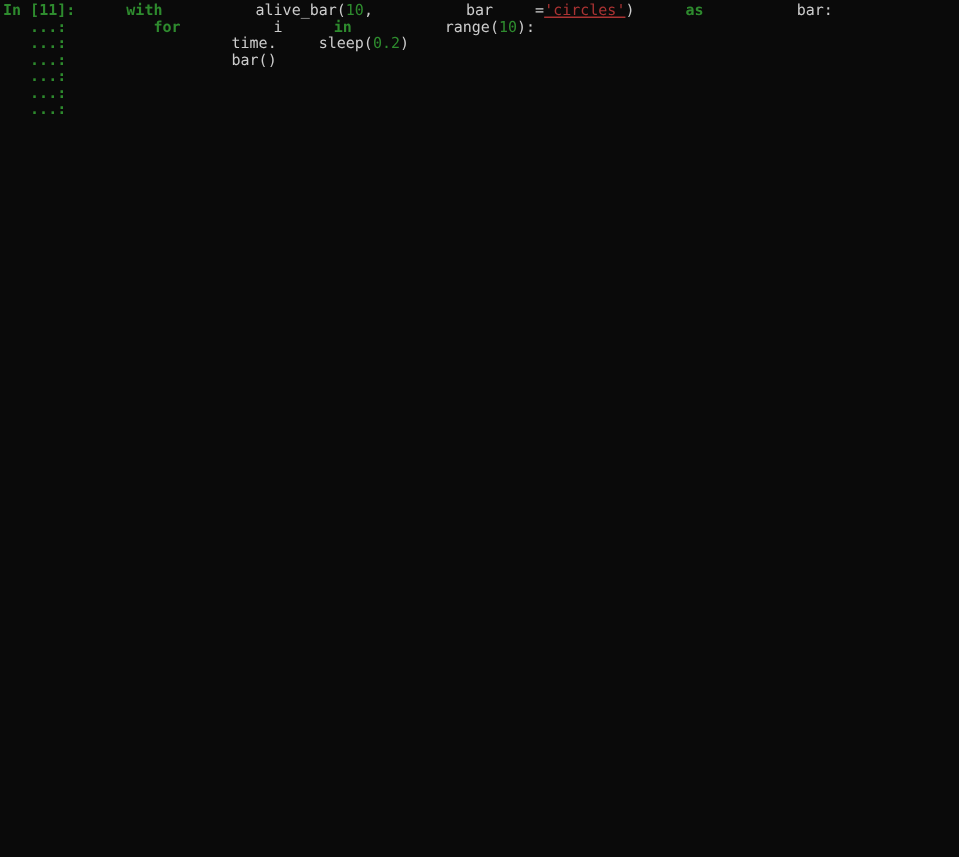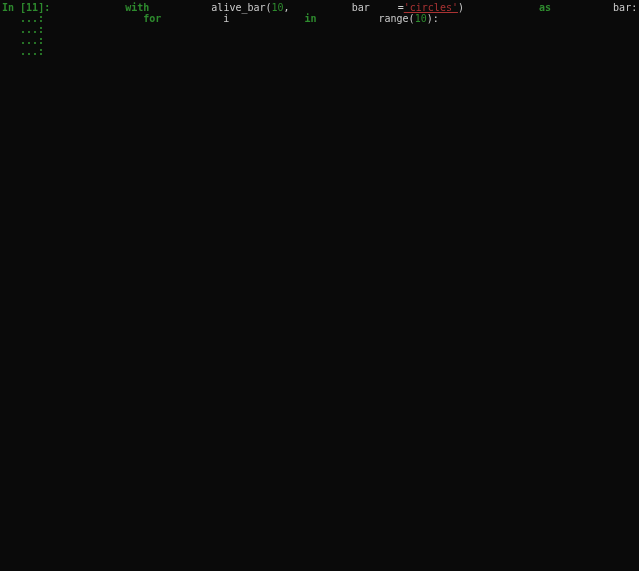--- a/index.html
+++ b/index.html
@@ -30,21 +30,20 @@
       color: #2e8b2e;
       font-weight: bold;
     }
     .prompt-cont {
       color: #2e8b2e;
       font-weight: bold;
     }
     .keyword {
       color: #2e8b2e;
       font-weight: bold;
-      margin-left: 41px;
     }
     .ident {
       color: #cccccc;
       margin-left: 28px;
     }
     .paren {
       color: #cccccc;
     }
     .number {
       color: #2e8b2e;
@@ -63,16 +62,18 @@
     .comma {
       color: #cccccc;
     }
   </style>
 </head>
 <body>
 
 <div>
   <span class="line"><span class="prompt-in">In </span><span class="prompt-in">[</span><span class="prompt-num">11</span><span class="prompt-in">]:</span><span class="ident"> </span><span class="keyword">with</span><span class="ident"> </span><span class="ident">alive_bar</span><span class="paren">(</span><span class="number">10</span><span class="comma">,</span><span class="ident"> </span><span class="ident">bar</span><span class="ident">=</span><span class="string">'circles'</span><span class="paren">)</span><span class="ident"> </span><span class="keyword">as</span><span class="ident"> </span><span class="ident">bar</span><span class="colon">:</span></span>
   <span class="line"><span class="prompt-cont">   ...:</span><span class="ident">     </span><span class="keyword">for</span><span class="ident"> </span><span class="ident">i</span><span class="ident"> </span><span class="keyword">in</span><span class="ident"> </span><span class="ident">range</span><span class="paren">(</span><span class="number">10</span><span class="paren">)</span><span class="colon">:</span></span>
+  <span class="line"><span class="prompt-cont">   ...:</span><span class="ident">         </span><span class="ident">time</span><span class="dot">.</span><span class="ident">sleep</span><span class="paren">(</span><span class="number">0.2</span><span class="paren">)</span></span>
+  <span class="line"><span class="prompt-cont">   ...:</span><span class="ident">         </span><span class="ident">bar</span><span class="paren">(</span><span class="paren">)</span></span>
   <span class="line"><span class="prompt-cont">   ...:</span></span>
   <span class="line"><span class="prompt-cont">   ...:</span></span>
   <span class="line"><span class="prompt-cont">   ...:</span></span>
 </div>
 
 </body></html>

